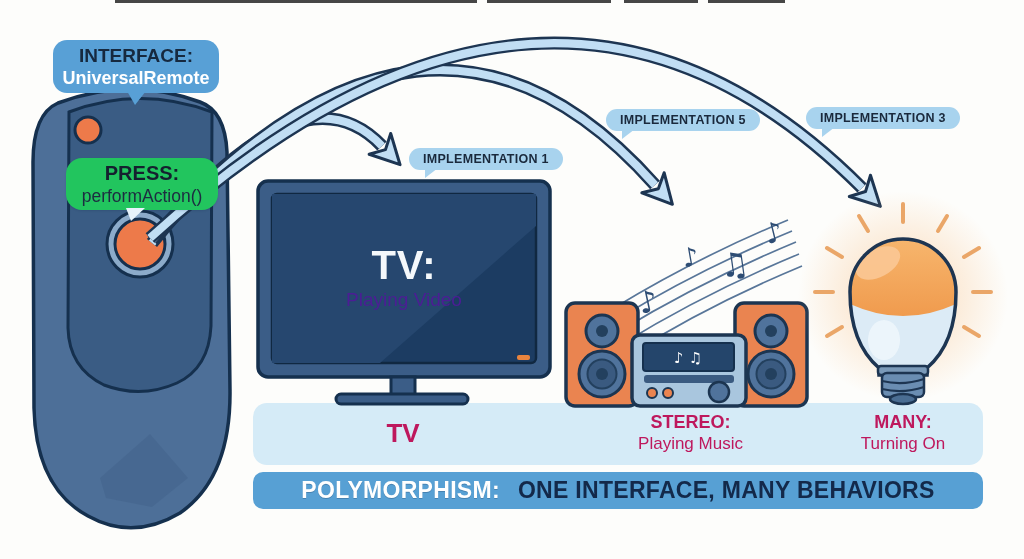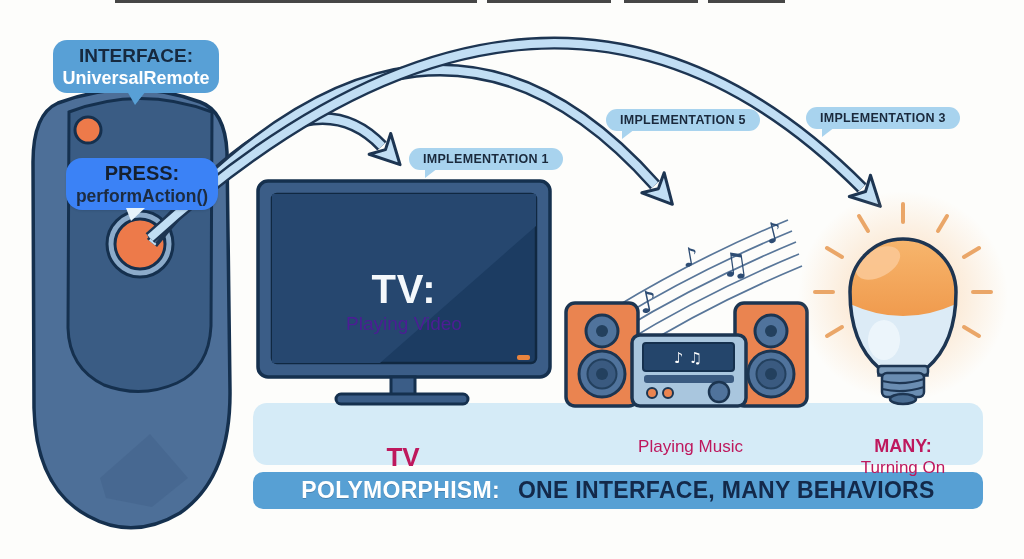--- a/index.html
+++ b/index.html
@@ -19,46 +19,46 @@
   }
   .banner{
     position:absolute;left:253px;top:472px;width:730px;height:37px;
     background:#57a0d4;border-radius:10px;z-index:1;
     display:flex;align-items:center;justify-content:center;gap:18px;
     font-weight:bold;font-size:23px;letter-spacing:.3px;white-space:nowrap;
   }
   .banner .hl{color:#ffffff;text-shadow:0 1px 0 rgba(20,40,70,.25);}
   .banner .rest{color:#13294a;}
   svg.scene{position:absolute;left:0;top:0;z-index:2;}
-  .txt{position:absolute;z-index:3;margin-top:24px;}
+  .txt{position:absolute;z-index:3;}
 
   .bubble{
     position:absolute;z-index:3;text-align:center;border-radius:14px;
   }
   .bubble-interface{
     left:53px;top:40px;width:166px;height:53px;background:#58a0d6;
     padding-top:4px;box-sizing:border-box;
   }
   .bubble-interface::after{
     content:"";position:absolute;left:74px;bottom:-12px;width:0;height:0;
     border-top:14px solid #58a0d6;border-left:8px solid transparent;border-right:11px solid transparent;
   }
   .bubble-interface .l1{font-size:19px;font-weight:bold;color:#16293f;line-height:23px;}
   .bubble-interface .l2{font-size:18px;font-weight:bold;color:#ffffff;line-height:22px;}
   .bubble-press{
-    left:66px;top:158px;width:152px;height:52px;background:#3b82f6;
+    left:66px;top:158px;width:152px;height:52px;background:#22c55e;
     padding-top:3px;box-sizing:border-box;border-radius:16px;
     box-shadow:0 1px 2px rgba(20,40,70,.15);
   }
   .bubble-press::after{
     content:"";position:absolute;left:60px;bottom:-11px;width:0;height:0;
     border-top:13px solid #e7f3fb;border-left:5px solid transparent;border-right:14px solid transparent;
   }
   .bubble-press .l1{font-size:20px;font-weight:bold;color:#15202f;line-height:25px;}
-  .bubble-press .l2{font-size:17.5px;font-weight:700;color:#1d2c41;line-height:21px;}
+  .bubble-press .l2{font-size:17.5px;font-weight:400;color:#1d2c41;line-height:21px;}
 
   .impl-pill{
     position:absolute;z-index:3;background:#a8d3ee;color:#1a293c;
     font-size:12.5px;font-weight:bold;letter-spacing:.3px;
     padding:4px 14px;border-radius:999px;white-space:nowrap;
   }
   .impl-pill::after{
     content:"";position:absolute;left:16px;bottom:-8px;width:0;height:0;
     border-top:10px solid #a8d3ee;border-right:13px solid transparent;
   }
@@ -223,20 +223,21 @@
   <div class="impl-pill pill-3">IMPLEMENTATION 3</div>
 
   <div class="txt screen-text">
     <div class="l1">TV:</div>
     <div class="l2">Playing Video</div>
   </div>
 
   <div class="txt panel-label label-tv">TV</div>
 
   <div class="txt panel-label label-two label-stereo">
+    <div class="t">STEREO:</div>
     <div class="s">Playing Music</div>
   </div>
 
   <div class="txt panel-label label-two label-light">
     <div class="t">MANY:</div>
     <div class="s">Turning On</div>
   </div>
 
   <div class="banner">
     <span class="hl">POLYMORPHISM:</span>

